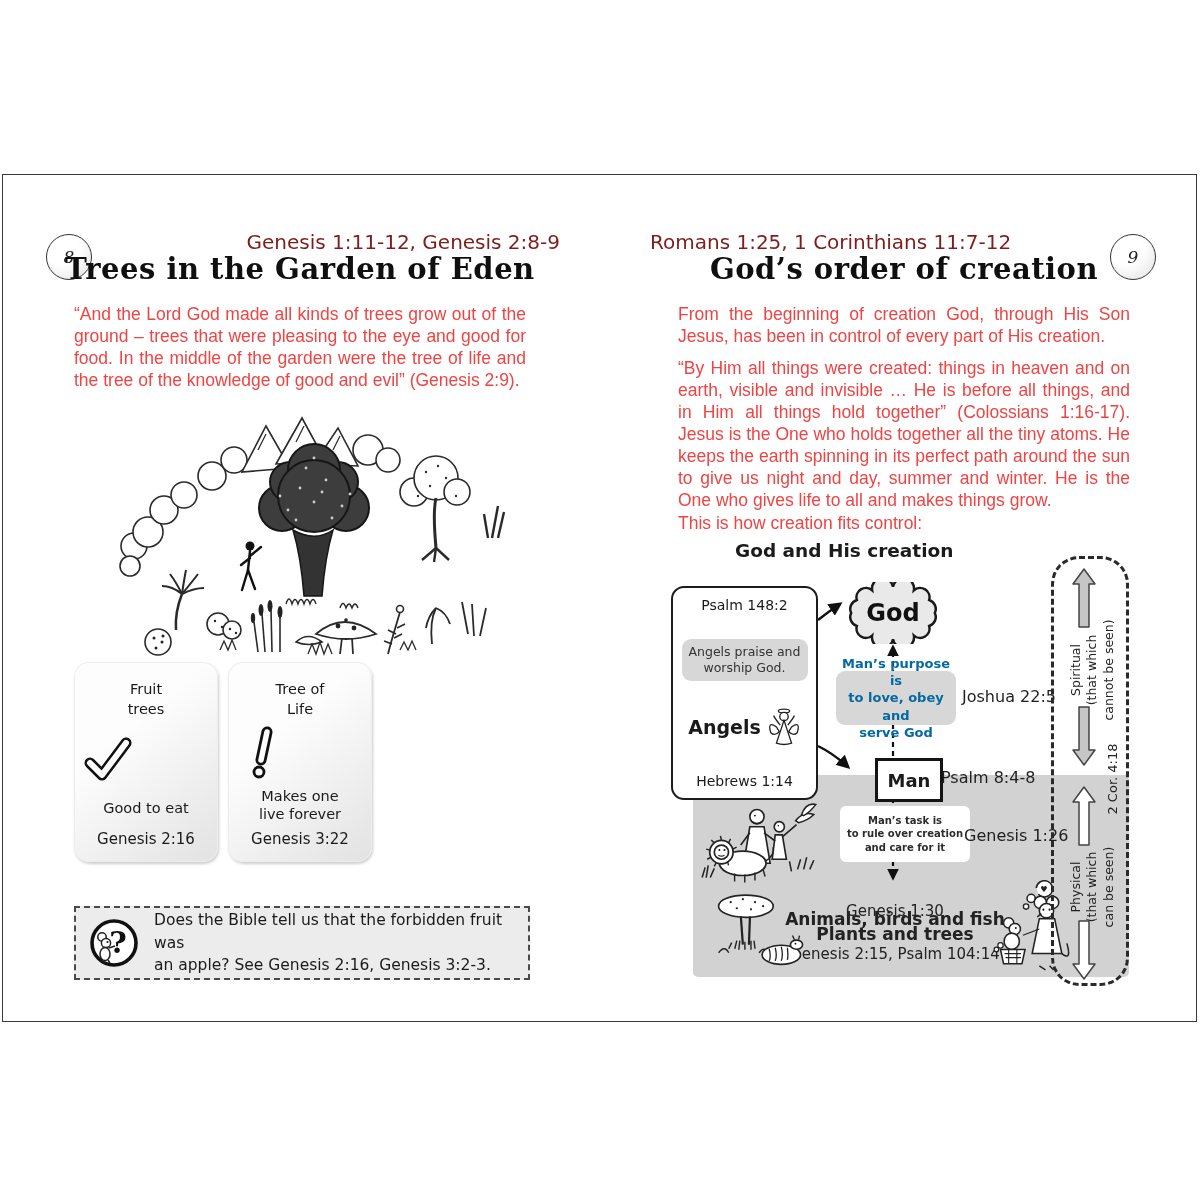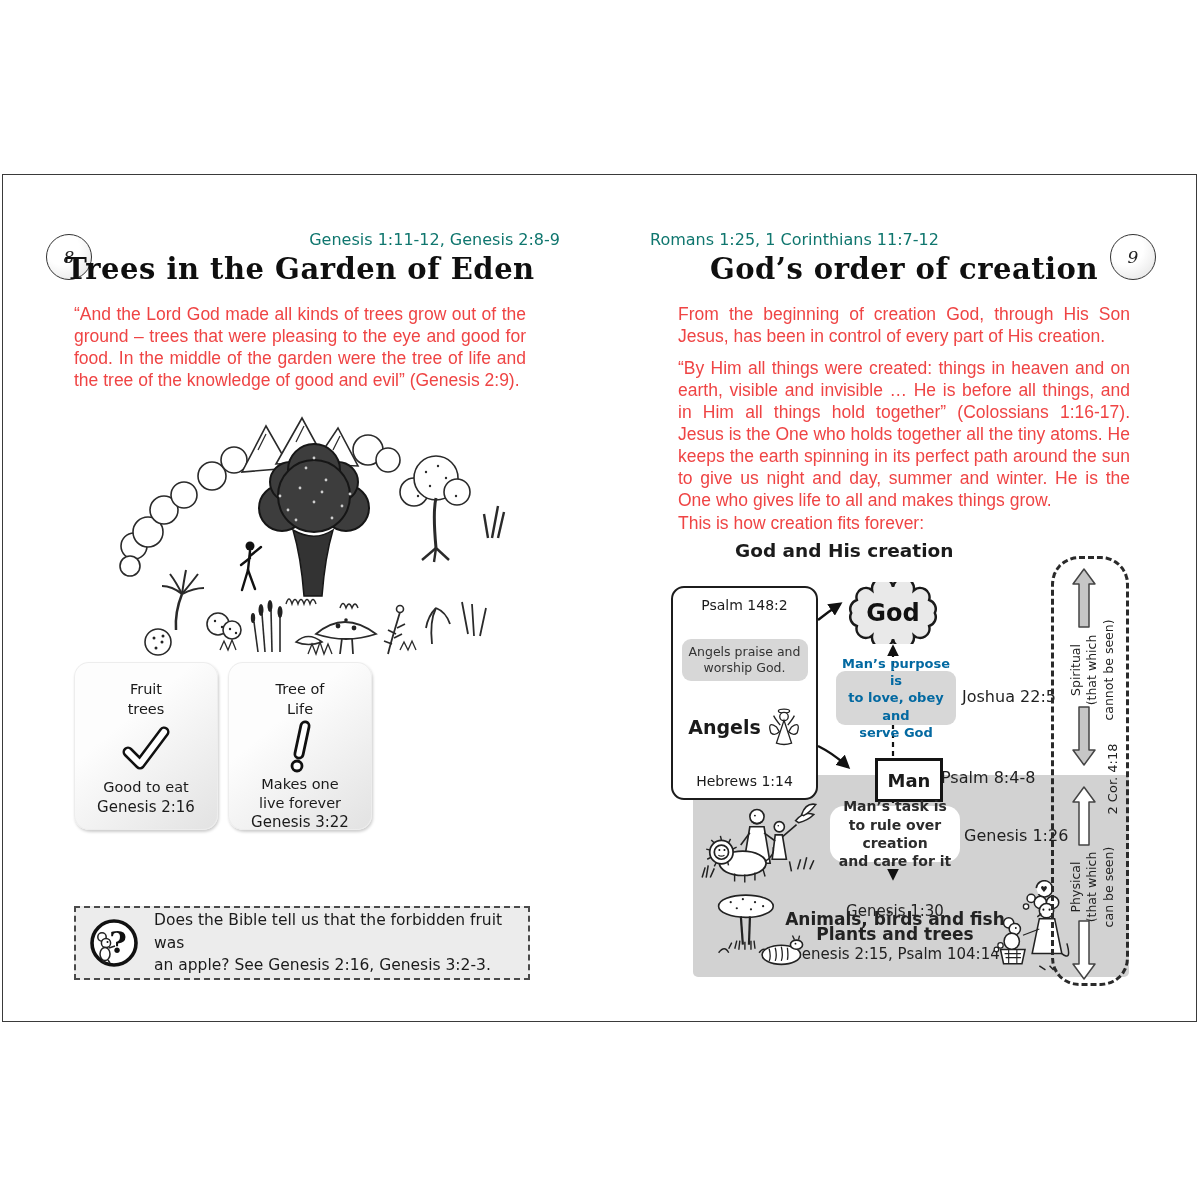--- a/index.html
+++ b/index.html
@@ -6,30 +6,30 @@
   body{
     width:1200px;height:1200px;position:relative;background:#ffffff;
     font-family:"DejaVu Sans",sans-serif;color:#1a1a1a;overflow:hidden;
   }
   .abs{position:absolute;}
   .frame{left:2px;top:174px;width:1193px;height:846px;border:1.6px solid #3a3a3a;}
   .bodytext{font-family:"Liberation Sans",sans-serif;font-size:17.5px;line-height:22px;
     text-align:justify;color:#ef4444;}
   .title{font-family:"DejaVu Serif",serif;font-weight:bold;font-size:29px;
     text-align:center;color:#0f0f0f;letter-spacing:.5px;}
-  .ref{font-size:16px;color:#0f766e;}
+  .ref{font-size:20px;color:#7f1d1d;}
   .pagecirc{width:44px;height:44px;border:1.6px solid #333;border-radius:50%;
     background:radial-gradient(circle at 35% 30%,#ffffff 40%,#e0e0e0 100%);
     display:flex;align-items:center;justify-content:center;
     font-family:"DejaVu Serif",serif;font-style:italic;font-size:17px;color:#222;}
   .cards{display:flex;gap:10px;}
-  .card{width:144px;height:168px;border-radius:15px;box-sizing:border-box;
+  .card{width:144px;height:200px;border-radius:15px;box-sizing:border-box;
     background:linear-gradient(140deg,#fdfdfd 35%,#e2e2e2 100%);
     box-shadow:1px 2px 3px rgba(0,0,0,.2),inset 0 0 0 1px #ededed;
-    display:flex;flex-direction:column;align-items:center;justify-content:space-between;
+    display:flex;flex-direction:column;justify-content:space-between;
     padding:18px 6px 14px;text-align:center;}
   .card .t{font-size:14.5px;line-height:1.35;white-space:pre-line;}
   .card .c{font-size:14.5px;line-height:1.3;white-space:pre-line;}
   .card .r{font-size:15px;}
   .qbox{border:2.5px dashed #4a4a4a;background:#ececec;display:flex;align-items:center;
     gap:14px;padding:6px 12px;box-sizing:border-box;}
   .qtext{font-size:15.5px;line-height:1.45;white-space:pre-line;}
   .diagtitle{font-weight:bold;font-size:18.5px;text-align:left;color:#1b1b1b;}
   .grayband{background:#d2d2d2;border-radius:5px;}
   .angelbox{background:#ffffff;border:2.5px solid #1c1c1c;border-radius:13px;
@@ -39,23 +39,23 @@
   .bubble{background:#d7d7d7;border-radius:9px;font-size:12.5px;line-height:1.3;
     text-align:center;white-space:pre-line;padding:5px 2px;width:126px;box-sizing:border-box;color:#333;}
   .angelrow{display:flex;align-items:center;gap:6px;}
   .angelword{font-weight:bold;font-size:19px;}
   .godcloud{display:flex;align-items:center;justify-content:center;}
   .godword{position:absolute;left:0;top:0;width:100%;height:100%;display:flex;
     align-items:center;justify-content:center;font-weight:bold;font-size:24px;color:#111;}
   .purpose{background:#d7d7d7;border-radius:9px;font-size:13px;font-weight:bold;
     line-height:1.32;text-align:center;white-space:pre-line;display:flex;
     align-items:center;justify-content:center;color:#0369a1;}
-  .task{background:#ffffff;border-radius:14px;font-size:14px;font-weight:bold;
+  .task{background:#ffffff;border-radius:6px;font-size:10px;font-weight:bold;
     line-height:1.32;text-align:center;white-space:pre-line;display:flex;
-    align-items:center;justify-content:center;color:#2c2c2c;}
+    align-items:center;justify-content:center;color:#2c2c2c;margin-left:10px;}
   .manbox{background:#fff;border:3px solid #141414;display:flex;align-items:center;
     justify-content:center;font-weight:bold;font-size:18px;}
   .dref{font-size:16px;color:#1f1f1f;}
   .dbold{font-weight:bold;font-size:17px;text-align:center;color:#222;}
   .dsub{font-size:15px;text-align:center;color:#222;}
   .sidecol{border:3px dashed #2a2a2a;border-radius:28px;box-sizing:border-box;}
   .vlabel{position:absolute;transform:rotate(-90deg);white-space:pre-line;
     text-align:center;font-size:12.5px;line-height:1.3;color:#222;}
   .z1{z-index:1;} .z2{z-index:2;}
   svg{display:block;}
@@ -270,21 +270,21 @@
 an apple? See Genesis 2:16, Genesis 3:2-3.</div>
 </div>
 
 <div class="abs ref" style="left:650px;top:230px;width:420px;">Romans 1:25, 1 Corinthians 11:7-12</div>
 <div class="abs pagecirc" style="left:1110px;top:234px;">
   <span>9</span>
 </div>
 <div class="abs title" style="left:678px;top:252px;width:452px;">God’s order of creation</div>
 <div class="abs bodytext" style="left:678px;top:303px;width:452px;">From the beginning of creation God, through His Son Jesus, has been in control of every part of His creation.</div>
 <div class="abs bodytext" style="left:678px;top:357px;width:452px;">“By Him all things were created: things in heaven and on earth, visible and invisible … He is before all things, and in Him all things hold together” (Colossians 1:16-17). Jesus is the One who holds together all the tiny atoms. He keeps the earth spinning in its perfect path around the sun to give us night and day, summer and winter. He is the One who gives life to all and makes things grow.</div>
-<div class="abs bodytext" style="left:678px;top:512px;width:452px;text-align:left;">This is how creation fits forever:</div>
+<div class="abs bodytext" style="left:678px;top:512px;width:452px;text-align:left;">This is how creation fits control:</div>
 
 <div class="abs diagtitle" style="left:735px;top:540px;width:330px;">God and His creation</div>
 
 <div class="abs grayband" style="left:693px;top:775px;width:436px;height:202px;"></div>
 
 <div class="abs z1" style="left:650px;top:540px;width:500px;height:470px;">
 <svg viewBox="0 0 500 470" width="500" height="470">
   <defs>
     <marker id="ah" markerWidth="5.5" markerHeight="5.5" refX="4.3" refY="2.75" orient="auto">
       <path d="M0,0 L5.5,2.75 L0,5.5 Z" fill="#111"></path>

